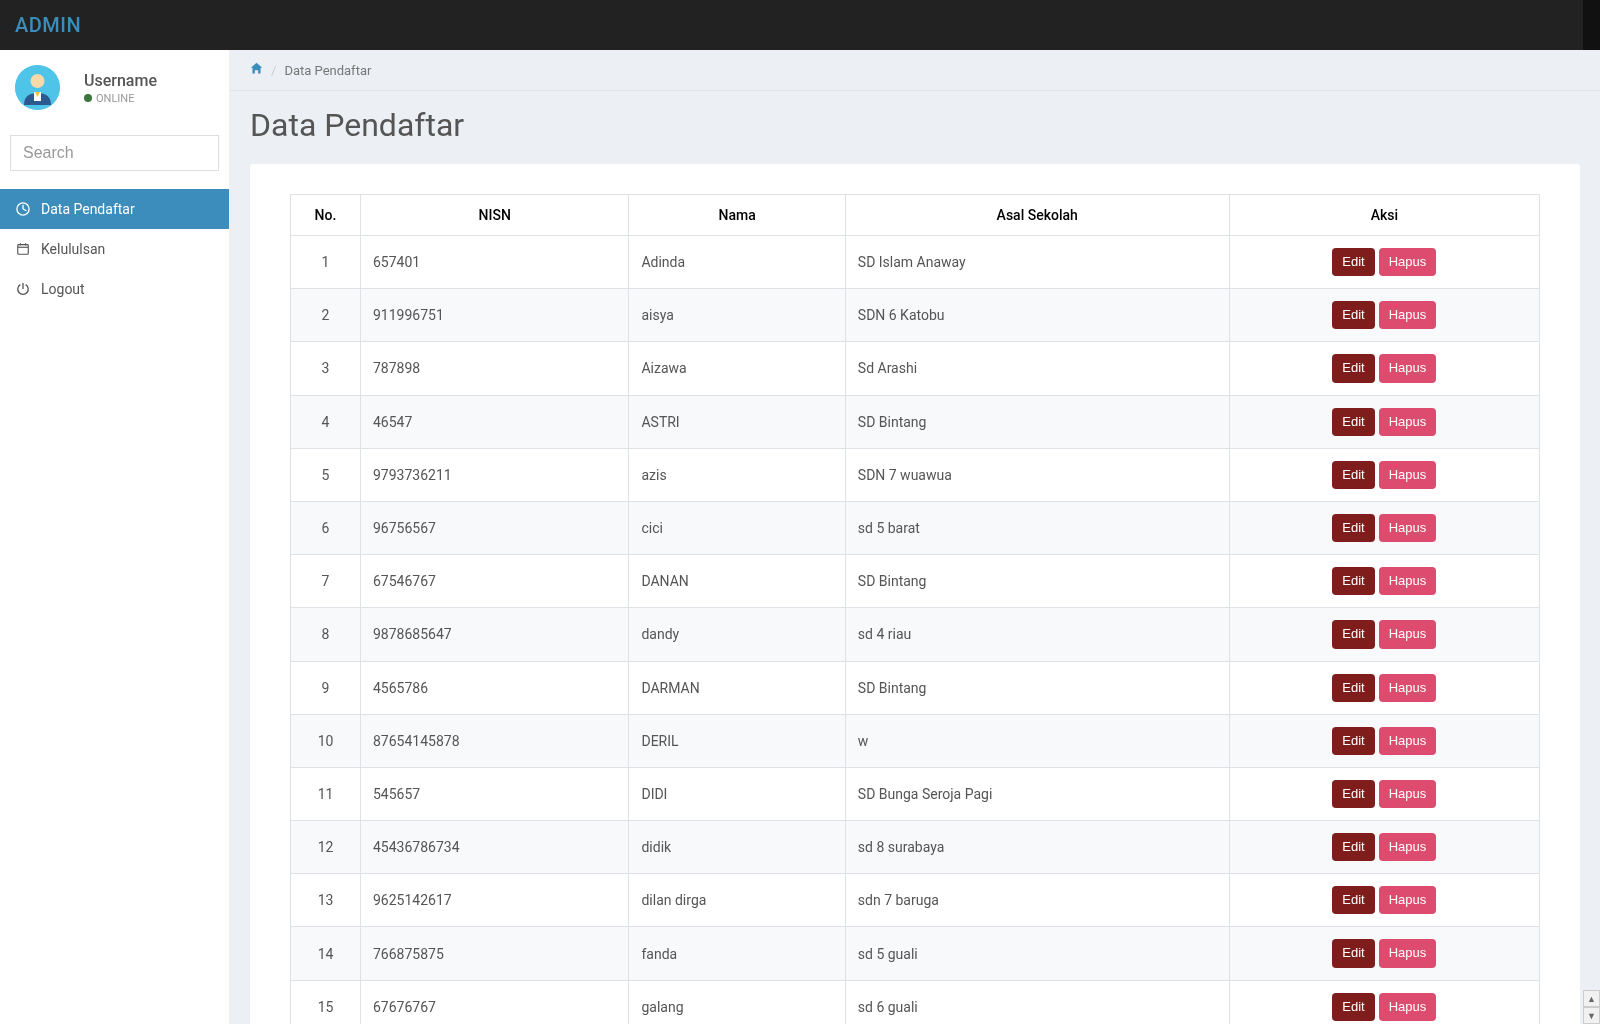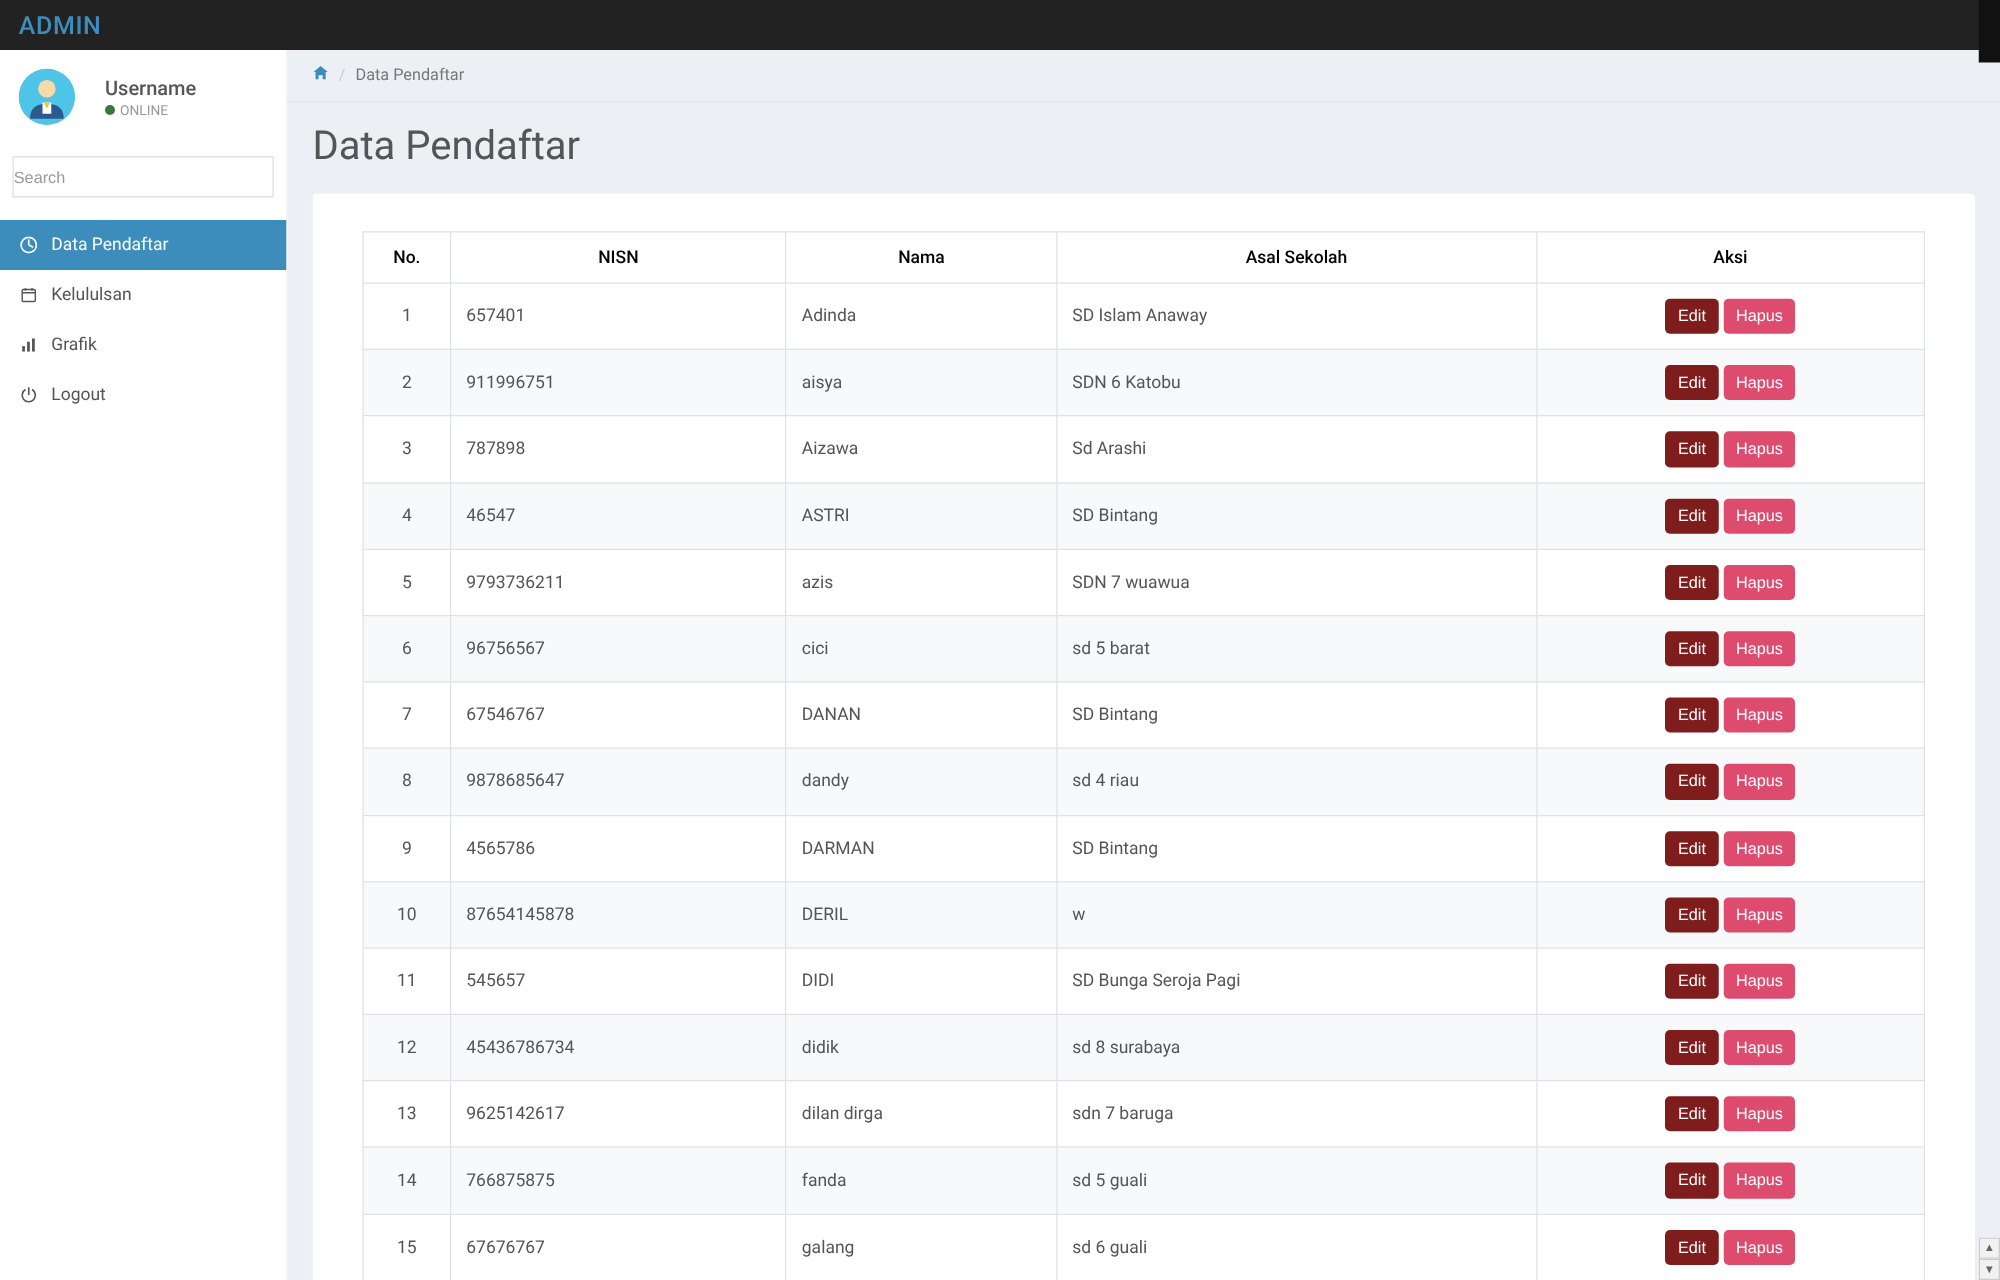--- a/index.html
+++ b/index.html
@@ -1,35 +1,35 @@
 <!DOCTYPE html>
 <html><head>
   <meta charset="utf-8">
   <style>
     * { margin: 0; padding: 0; box-sizing: border-box; }
     body { font-family: -apple-system, BlinkMacSystemFont, "Segoe UI", Roboto, "Helvetica Neue", Arial, sans-serif; background: #ecf0f5; color: #333; font-size: 14px; }
     
     
-    .navbar { background: #222; color: #fff; height: 40px; display: flex; align-items: center; padding: 0 15px; position: relative; }
+    .navbar { background: #222; color: #fff; height: 50px; display: flex; align-items: center; padding: 0 15px; position: relative; }
     .navbar-brand { color: #3c8dbc; font-size: 20px; font-weight: 500; letter-spacing: 0.5px; }
     
     
     .wrapper { display: flex; min-height: calc(100vh - 50px); }
     
     
     .sidebar { width: 230px; background: #fff; flex-shrink: 0; border-right: 1px solid #eee; }
     .user-panel { padding: 15px; display: flex; align-items: center; gap: 24px; }
     .user-avatar { width: 45px; height: 45px; border-radius: 50%; background: #5bc0de; display: flex; align-items: center; justify-content: center; overflow: hidden; }
     .user-avatar svg { width: 100%; height: 100%; }
     .user-info .username { font-size: 16px; color: #555; font-weight: 500; }
     .user-status { font-size: 11px; color: #999; display: flex; align-items: center; gap: 4px; margin-top: 2px; }
     .status-dot { width: 8px; height: 8px; border-radius: 50%; background: #3c763d; display: inline-block; }
     
     .search-box { padding: 10px; }
-    .search-input { width: 100%; padding: 8px 0; border: 1px solid #ddd; border-radius: 0; font-size: 13px; color: #666; }
+    .search-input { width: 100%; padding: 8px 12px; border: 1px solid #ddd; border-radius: 0; font-size: 16px; color: #666; }
     .search-input::placeholder { color: #999; }
     
     .nav-menu { list-style: none; margin-top: 8px; }
     .nav-item { display: flex; align-items: center; padding: 12px 15px; color: #555; cursor: pointer; gap: 10px; font-size: 14px; }
     .nav-item.active { background: #3c8dbc; color: #fff; }
     .nav-icon { width: 16px; height: 16px; display: inline-flex; align-items: center; justify-content: center; }
     
     
     .content { flex: 1; overflow-x: hidden; }
     .breadcrumb-bar { background: #ecf0f5; padding: 12px 20px; display: flex; align-items: center; gap: 8px; color: #777; font-size: 13px; border-bottom: 1px solid #e0e5ea; }
@@ -107,30 +107,20 @@
               <rect x="2" y="3" width="12" height="11" rx="1" fill="none" stroke="currentColor" stroke-width="1.3"></rect>
               <line x1="2" y1="6" x2="14" y2="6" stroke="currentColor" stroke-width="1.3"></line>
               <line x1="5" y1="1.5" x2="5" y2="4" stroke="currentColor" stroke-width="1.3"></line>
               <line x1="11" y1="1.5" x2="11" y2="4" stroke="currentColor" stroke-width="1.3"></line>
             </svg>
           </span>
           <span>Kelululsan</span>
         </li>
         <li class="nav-item">
           <span class="nav-icon">
-            <svg width="14" height="14" viewBox="0 0 16 16" fill="currentColor">
-              <rect x="2" y="9" width="2.5" height="5"></rect>
-              <rect x="6.5" y="5" width="2.5" height="9"></rect>
-              <rect x="11" y="2" width="2.5" height="12"></rect>
-            </svg>
-          </span>
-          <span>Grafik</span>
-        </li>
-        <li class="nav-item">
-          <span class="nav-icon">
             <svg width="14" height="14" viewBox="0 0 16 16" fill="none" stroke="currentColor" stroke-width="1.5">
               <path d="M 5 3 A 6 6 0 1 0 11 3"></path>
               <line x1="8" y1="1" x2="8" y2="8"></line>
             </svg>
           </span>
           <span>Logout</span>
         </li>
       </ul>
   </aside>
 

